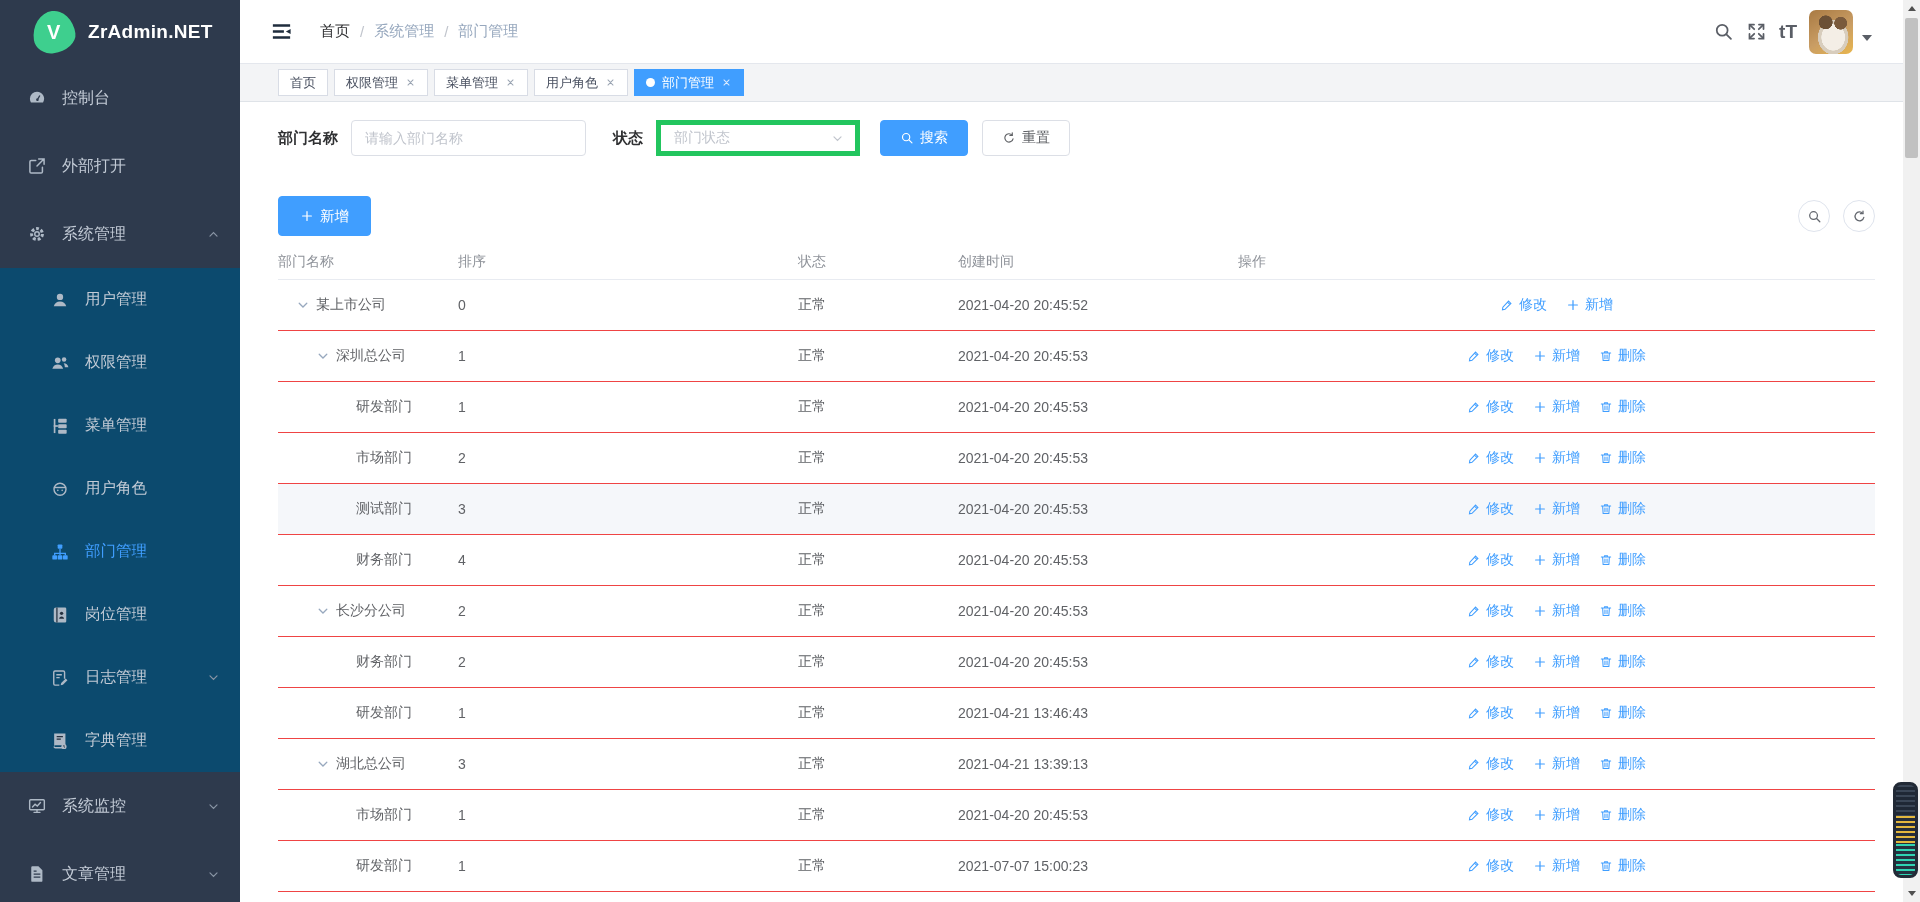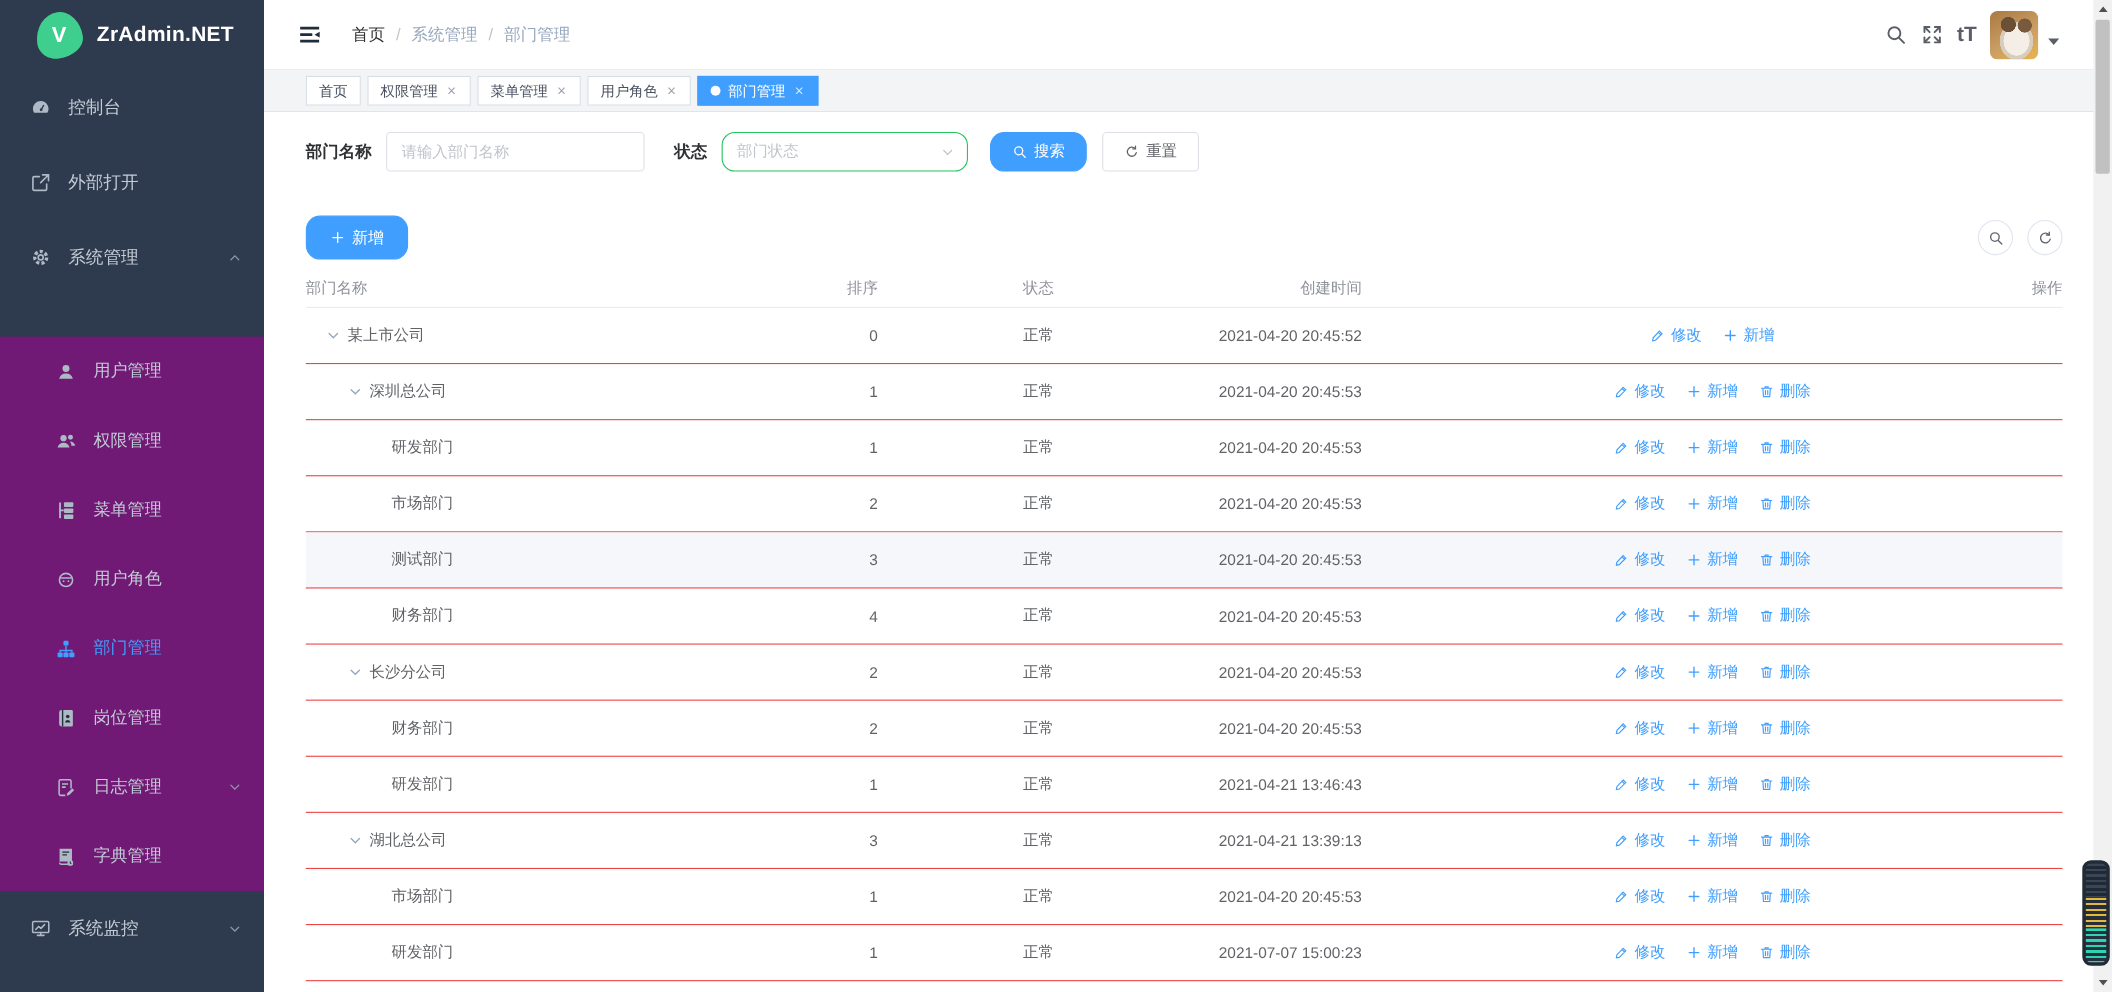--- a/index.html
+++ b/index.html
@@ -11,21 +11,21 @@
   
   .sidebar { width:240px; height:100%; background:#2e3a4d; flex-shrink:0; display:flex; flex-direction:column; overflow:hidden; }
   .logo { height:64px; display:flex; align-items:center; padding-left:33px; gap:13px; flex-shrink:0; }
   .logo-blob { width:42px; height:42px; background:#3ecf8e; border-radius:52% 48% 58% 42%/62% 60% 40% 38%; transform:rotate(-8deg); display:flex; align-items:center; justify-content:center; color:#fff; font-weight:bold; font-size:20px; }
   .logo-blob span { transform:rotate(8deg); }
   .brand { color:#fff; font-size:19px; font-weight:bold; letter-spacing:.3px; }
   .s-item { height:68px; display:flex; align-items:center; padding:0 20px 0 27px; color:#c3cbd6; font-size:16px; cursor:pointer; gap:15px; flex-shrink:0;font-family:Liberation Serif, serif; }
   .s-item .icn { width:20px; height:20px; color:#aeb9c6; flex-shrink:0; }
   .s-item .lbl { flex:1; white-space:nowrap; }
   .s-chev { width:13px !important; height:13px !important; color:#8a95a5 !important; }
-  .s-sub { background:#701a75;margin-top:38px; }
+  .s-sub { background:#0c4a6e; }
   .s-sub .s-item { height:63px; padding-left:50px; font-size:15.5px; }
   .s-item.active { color:#409eff; }
   .s-item.active .icn { color:#409eff; }
 
   
   .main { flex:1; display:flex; flex-direction:column; height:100%; min-width:0; }
 
   .topbar { height:64px; background:#fff; display:flex; align-items:center; padding:0 48px 0 30px; border-bottom:1px solid #e4e7ed; flex-shrink:0; }
   .hamburger { width:23px; height:23px; color:#1f2d3d; cursor:pointer; margin-right:27px; }
   .breadcrumb { display:flex; align-items:center; gap:10px; font-size:15px; }
@@ -53,39 +53,39 @@
   .tclose { width:11px; height:11px; color:#9aa4b2; }
   .tab.active .tclose { color:#dcebff; }
 
   
   .content { flex:1; background:#fff; padding:18px 45px 0 38px; min-width:0; }
 
   .filter-row { display:flex; align-items:center; }
   .f-label { font-size:15px; font-weight:bold; color:#303133; margin-right:13px; white-space:nowrap; }
   .f-input { width:235px; height:36px; border:1px solid #dcdfe6; border-radius:4px; padding:0 13px; font-size:14px; color:#606266; outline:none; margin-right:27px; font-family:inherit; }
   .f-input::placeholder { color:#c0c4cc; }
-  .f-select { width:224px; height:36px; border:1px solid #22c55e; border-radius:12px; display:flex; align-items:center; justify-content:space-between; padding:0 11px 0 13px; font-size:14px; color:#c0c4cc; cursor:pointer; margin-right:20px; }
+  .f-select { width:204px; height:36px; border:5px solid #22c55e; border-radius:0; display:flex; align-items:center; justify-content:space-between; padding:0 11px 0 13px; font-size:14px; color:#c0c4cc; cursor:pointer; margin-right:20px; }
   .f-select .icn { width:13px; height:13px; color:#c0c4cc; }
   .btn { height:36px; border-radius:4px; font-size:14px; display:inline-flex; align-items:center; justify-content:center; gap:6px; cursor:pointer; border:1px solid transparent; padding:0 19px; background:#fff; font-family:inherit; }
   .btn .icn { width:14px; height:14px; }
-  .btn-primary { background:#409eff; border-color:#409eff; color:#fff;border-radius:13px; }
+  .btn-primary { background:#409eff; border-color:#409eff; color:#fff; }
   .btn-plain { border-color:#dcdfe6; color:#606266; margin-left:14px; }
 
   .toolbar-row { margin-top:40px; display:flex; align-items:center; }
   .btn-add { height:40px; padding:0 21px; font-size:14.5px; }
   .tool-circles { margin-left:auto; display:flex; gap:13px; }
   .circle-btn { width:32px; height:32px; border-radius:50%; border:1px solid #dfe4ed; background:#fff; color:#63676e; display:flex; align-items:center; justify-content:center; cursor:pointer; }
   .circle-btn .icn { width:15px; height:15px; }
 
   .table { margin-top:8px; }
   .t-header, .t-row { display:grid; grid-template-columns:180px 340px 160px 280px 1fr; align-items:center; }
   .t-header { height:36px; border-bottom:1px solid #e8ebf1; color:#8e9299; font-size:14px; }
   .t-row { height:51px; border-bottom:1px solid #ef4444; font-size:14px; color:#606266; }
   .t-row.hl { background:#f5f7fa; }
-  .tc-center { text-align:right; }
+  .tc-center { text-align:left; }
   .name-cell { display:flex; align-items:center; overflow:hidden; white-space:nowrap; }
   .tree-chev { width:14px; height:14px; margin-right:6px; color:#97a8be; cursor:pointer; flex-shrink:0; }
   .tree-spacer { width:14px; margin-right:6px; flex-shrink:0; }
   .action-cell { display:flex; justify-content:center; gap:19px; }
   .action-link { color:#409eff; display:inline-flex; align-items:center; gap:5px; cursor:pointer; white-space:nowrap;justify-content:center; }
   .action-link .icn { width:14px; height:14px; }
 
   
   .scrollbar { position:absolute; right:0; top:0; width:17px; height:902px; background:#f1f1f1; z-index:40; }
   .sb-arrow { position:absolute; left:0; width:17px; height:16px; display:flex; align-items:center; justify-content:center; cursor:pointer; }

